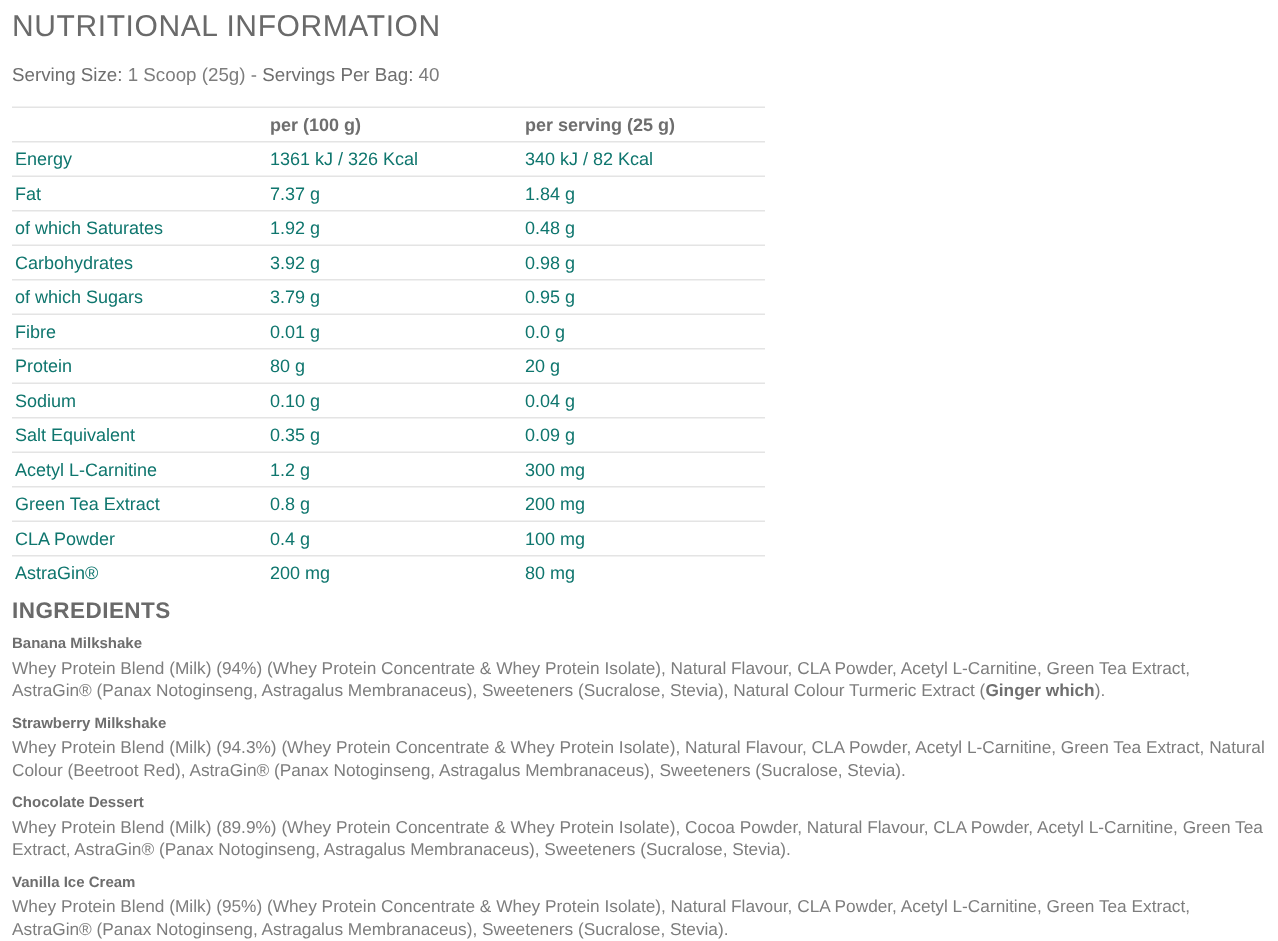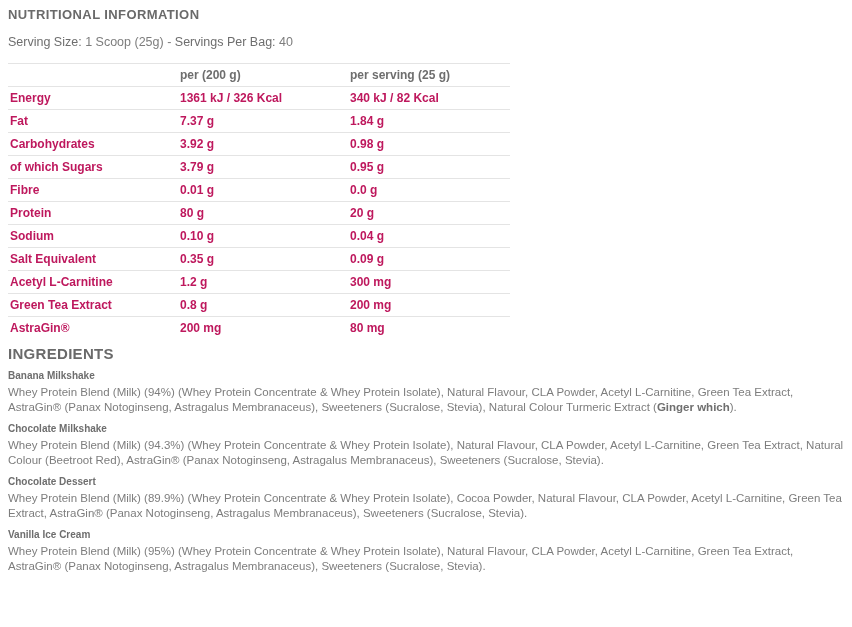--- a/index.html
+++ b/index.html
@@ -5,34 +5,34 @@
   html, body { margin:0; padding:0; background:#ffffff; }
   body {
     width:852px; height:627px; overflow:hidden;
     font-family:"Liberation Sans", sans-serif;
     color:#7b7b7b;
     -webkit-font-smoothing:antialiased;
   }
   .page { padding:4px 8px 0 8px; }
 
   .nutrition-title {
-    font-size:13px; font-weight:bold; color:#6a6a6a;
+    font-size:20px; font-weight:normal; color:#6a6a6a;
     letter-spacing:0.4px; margin:3px 0 0 0;
   }
 
   .serving-line { font-size:12.5px; margin:13px 0 0 0; color:#7d7d7d; }
   .serving-line b { color:#6e6e6e; font-weight:normal; }
 
   table.nutrition-table {
     border-collapse:collapse; table-layout:fixed;
     width:502px; margin-top:14px;
   }
   .nutrition-table th, .nutrition-table td {
     text-align:left; font-size:12px; line-height:14px;
-    padding:4px 0 4px 2px; color:#be185d; font-weight:bold;
+    padding:4px 0 4px 2px; color:#0f766e; font-weight:normal;
     white-space:nowrap; overflow:hidden;
   }
   .nutrition-table thead th {
     font-weight:bold; color:#6e6e6e;
     border-top:1px solid #e4e4e4; border-bottom:1px solid #e4e4e4;
   }
   .nutrition-table tbody td { border-bottom:1px solid #e4e4e4; }
   .nutrition-table tbody tr:last-child td { border-bottom:none;margin-left:46px; }
 
   .ingredients-title {
@@ -61,34 +61,39 @@
 
   <table class="nutrition-table">
     <colgroup>
         <col style="width:170px">
         <col style="width:170px">
         <col style="width:162px">
       </colgroup>
     <thead>
       <tr>
         <th></th>
-        <th>per (200 g)</th>
+        <th>per (100 g)</th>
         <th>per serving (25 g)</th>
       </tr>
     </thead>
     <tbody>
       <tr>
         <td>Energy</td>
         <td>1361 kJ / 326 Kcal</td>
         <td>340 kJ / 82 Kcal</td>
       </tr>
       <tr>
         <td>Fat</td>
         <td>7.37 g</td>
         <td>1.84 g</td>
+      </tr>
+      <tr>
+        <td>of which Saturates</td>
+        <td>1.92 g</td>
+        <td>0.48 g</td>
       </tr>
       <tr>
         <td>Carbohydrates</td>
         <td>3.92 g</td>
         <td>0.98 g</td>
       </tr>
       <tr>
         <td>of which Sugars</td>
         <td>3.79 g</td>
         <td>0.95 g</td>
@@ -117,36 +122,41 @@
         <td>Acetyl L-Carnitine</td>
         <td>1.2 g</td>
         <td>300 mg</td>
       </tr>
       <tr>
         <td>Green Tea Extract</td>
         <td>0.8 g</td>
         <td>200 mg</td>
       </tr>
       <tr>
+        <td>CLA Powder</td>
+        <td>0.4 g</td>
+        <td>100 mg</td>
+      </tr>
+      <tr>
         <td>AstraGin®</td>
         <td>200 mg</td>
         <td>80 mg</td>
       </tr>
     </tbody>
   </table>
 
   <h2 class="ingredients-title">INGREDIENTS</h2>
 
   <div class="flavor-section">
     <h3 class="flavor-name">Banana Milkshake</h3>
     <p class="flavor-text"><span>Whey Protein Blend (Milk) (94%) (Whey Protein Concentrate &amp; Whey Protein Isolate), Natural Flavour, CLA Powder, Acetyl L-Carnitine, Green Tea Extract, AstraGin® (Panax Notoginseng, Astragalus Membranaceus), Sweeteners (Sucralose, Stevia), Natural Colour Turmeric Extract (</span><b>Ginger which</b><span>).</span></p>
   </div>
 
   <div class="flavor-section">
-    <h3 class="flavor-name">Chocolate Milkshake</h3>
+    <h3 class="flavor-name">Strawberry Milkshake</h3>
     <p class="flavor-text"><span>Whey Protein Blend (Milk) (94.3%) (Whey Protein Concentrate &amp; Whey Protein Isolate), Natural Flavour, CLA Powder, Acetyl L-Carnitine, Green Tea Extract, Natural Colour (Beetroot Red), AstraGin® (Panax Notoginseng, Astragalus Membranaceus), Sweeteners (Sucralose, Stevia).</span><b></b><span></span></p>
   </div>
 
   <div class="flavor-section">
     <h3 class="flavor-name">Chocolate Dessert</h3>
     <p class="flavor-text"><span>Whey Protein Blend (Milk) (89.9%) (Whey Protein Concentrate &amp; Whey Protein Isolate), Cocoa Powder, Natural Flavour, CLA Powder, Acetyl L-Carnitine, Green Tea Extract, AstraGin® (Panax Notoginseng, Astragalus Membranaceus), Sweeteners (Sucralose, Stevia).</span><b></b><span></span></p>
   </div>
 
   <div class="flavor-section">
     <h3 class="flavor-name">Vanilla Ice Cream</h3>

